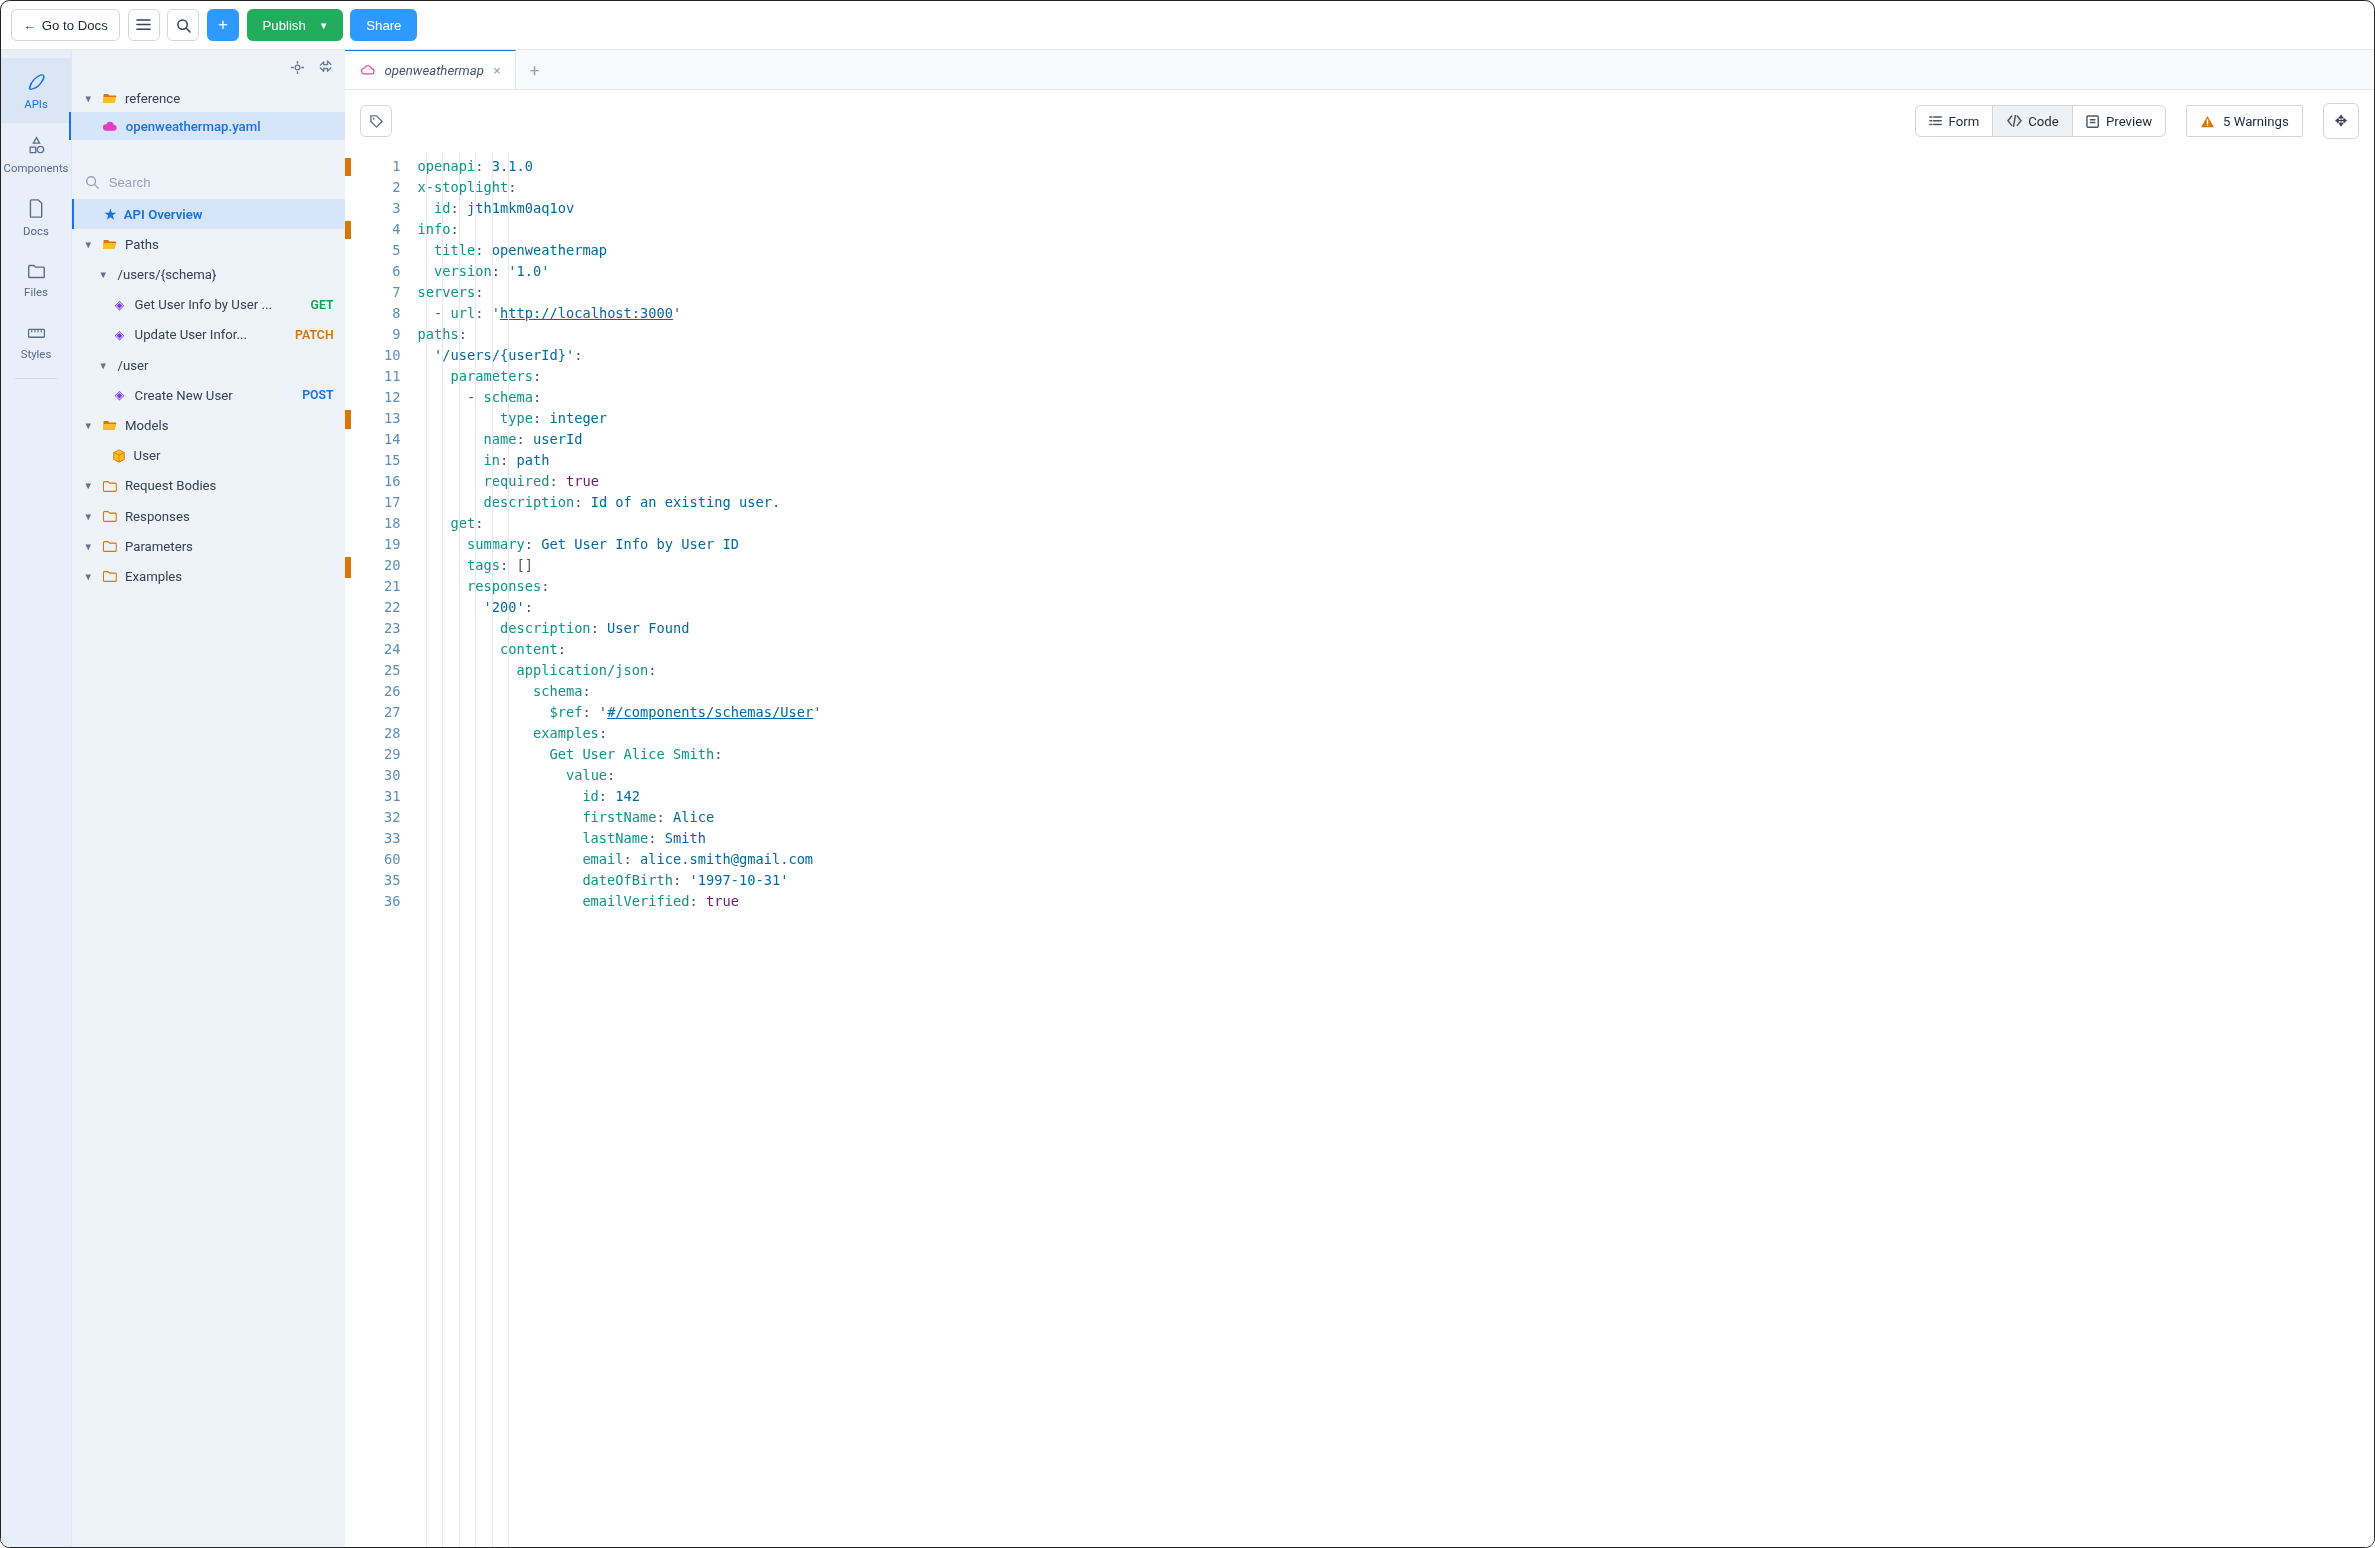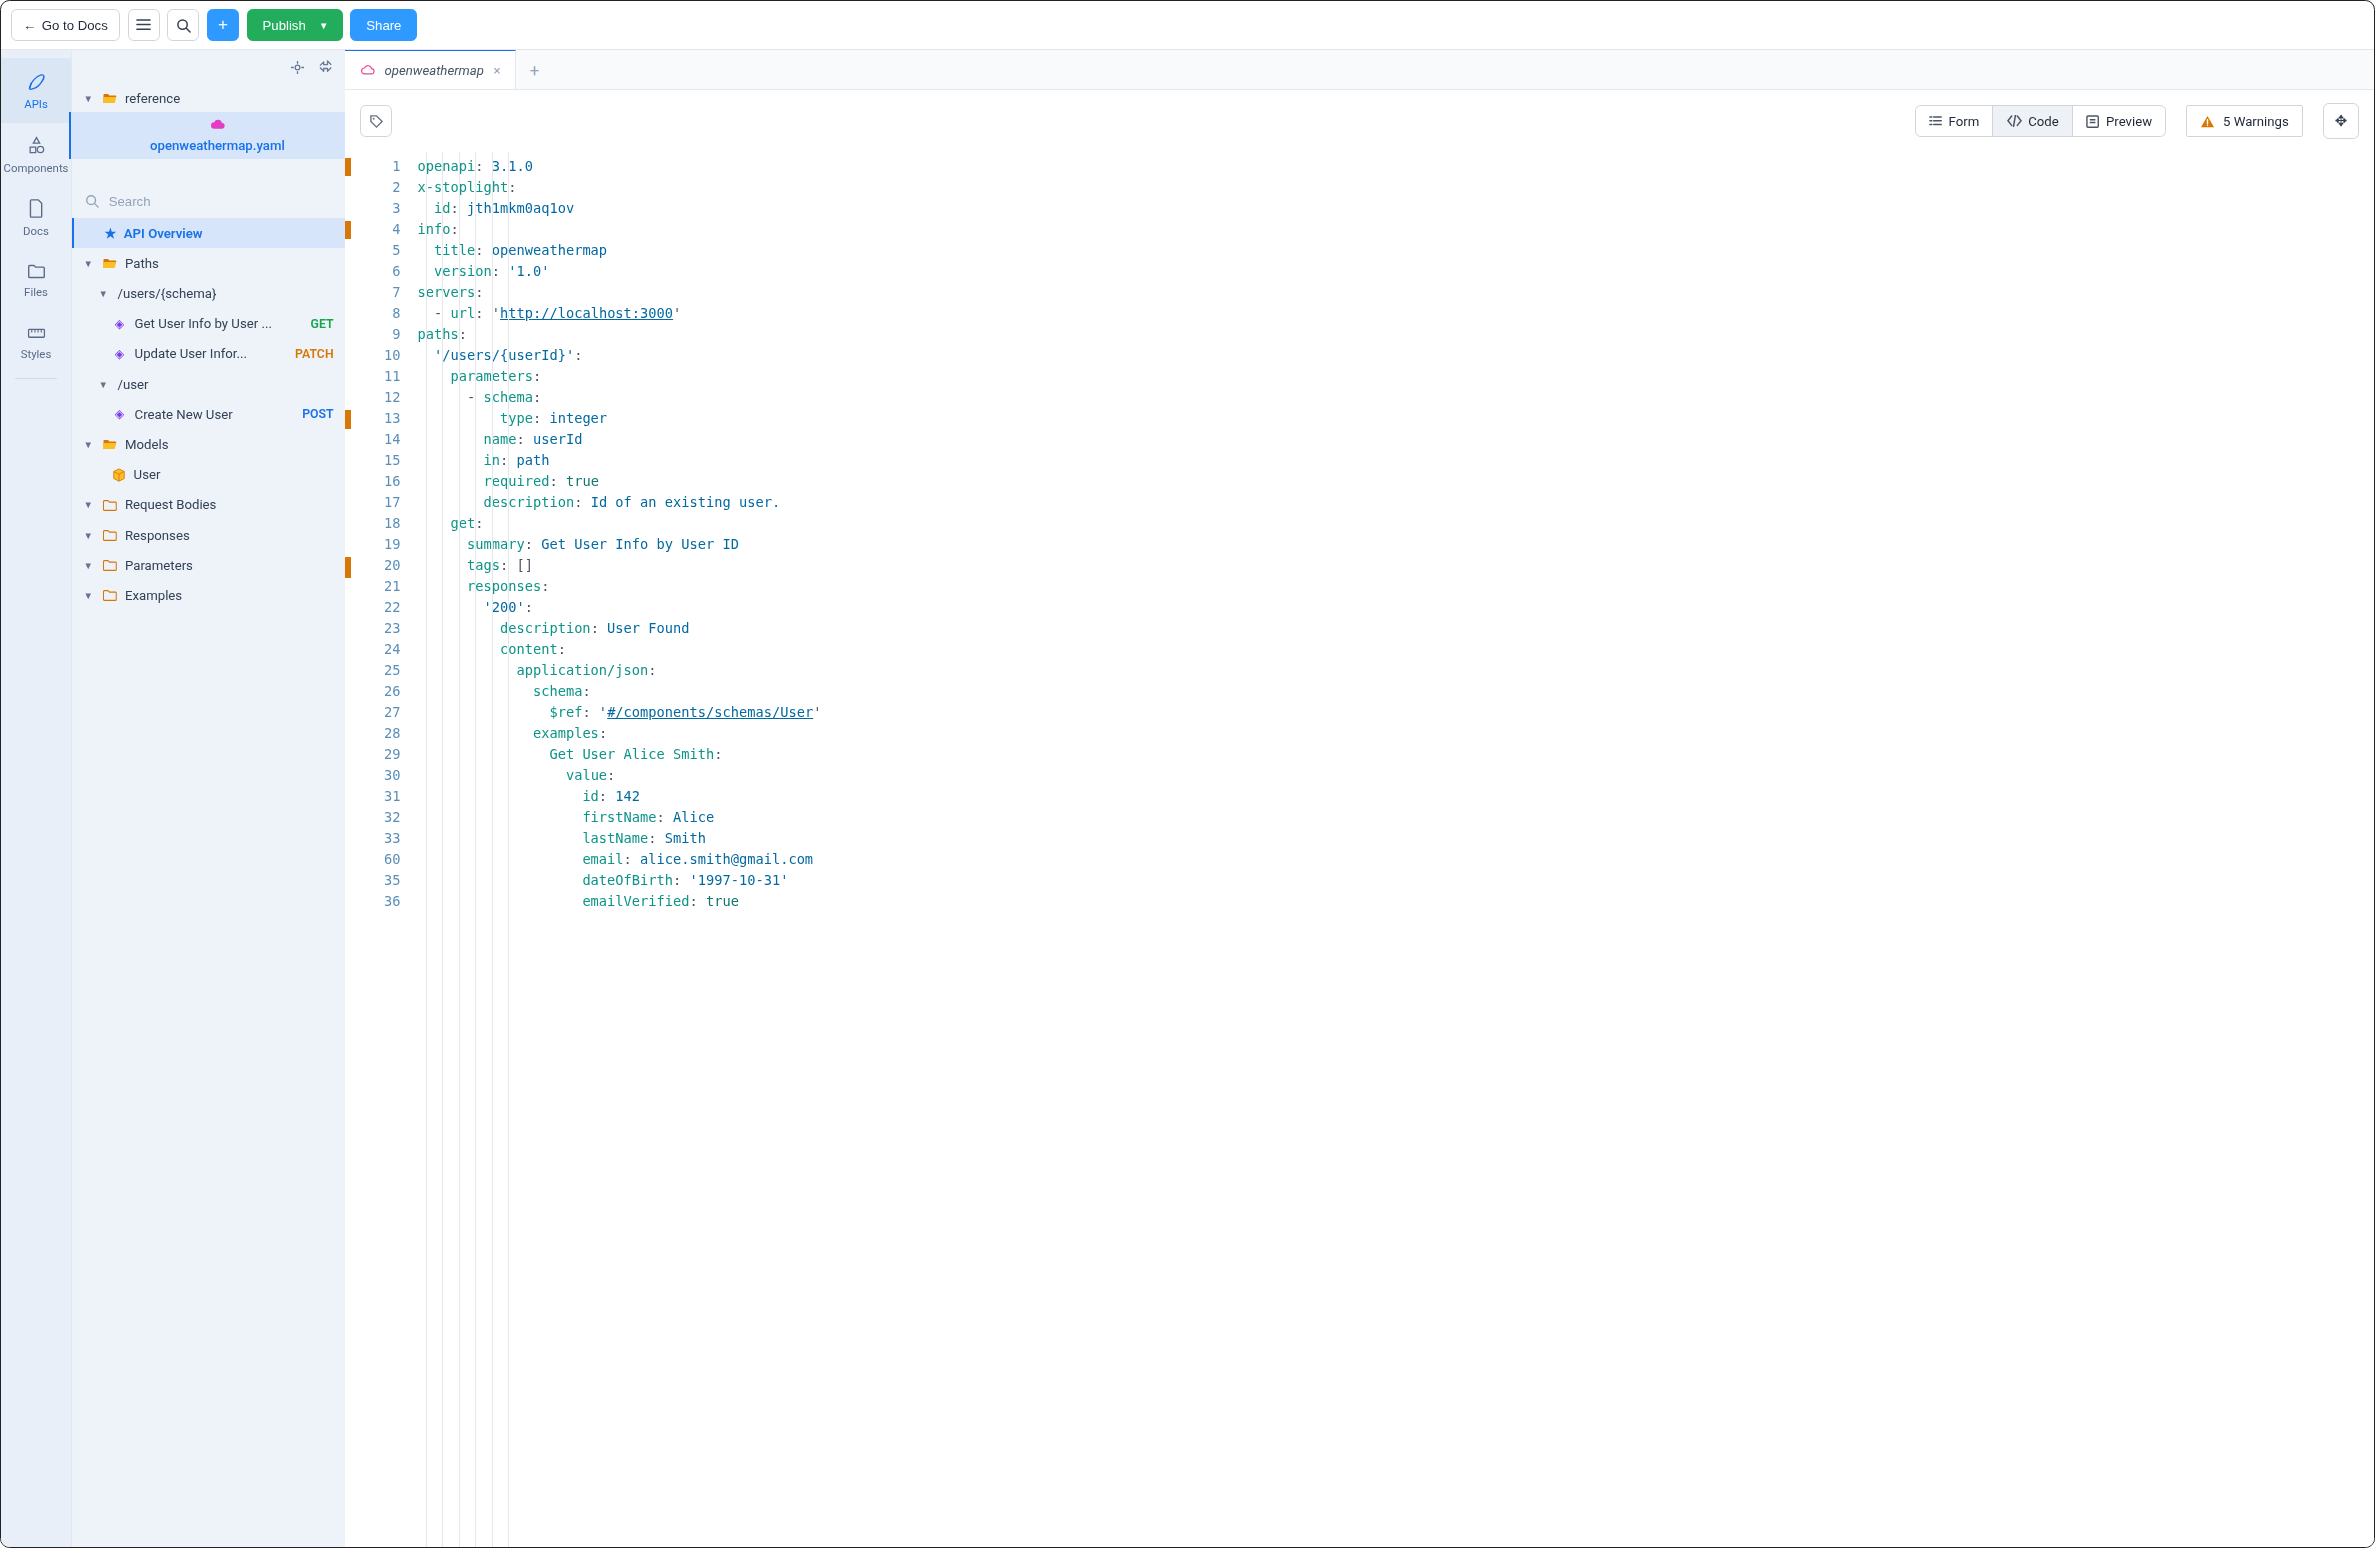--- a/index.html
+++ b/index.html
@@ -29,21 +29,21 @@
 
 
 .sidebar { width: 273px; background: #eef3fa; display: flex; flex-direction: column; }
 .sidebar-top { display: flex; justify-content: flex-end; padding: 9.5px 13.2px; gap: 13.2px; color: #687a97; }
 .sidebar-top span { cursor: pointer; }
 .tree { flex: 0 0 auto; }
 .tree-head { padding-bottom: 5.7px; }
 .tree-row { display: flex; align-items: center; padding: 6.6px 11.4px; gap: 7.6px; color: #334155; cursor: pointer; }
 .tree-row .caret { width: 11.4px; font-size: 9.5px; color: #64748b; }
 .tree-row .fold { color: #d97706; font-size: 13.2px; }
-.tree-row.file { padding-left: 30px; flex-direction: column; }
+.tree-row.file { padding-left: 30px; }
 .tree-row.file.sel { background: #d6e5fa; border-left: 2.8px solid #1871e8; margin-left: -2.8px; color: #1871e8; font-weight: 500; }
 .tree-row.file .cloud { color: #e63cc4; font-size: 13.2px; }
 
 .search-box { display: flex; align-items: center; padding: 9.5px 13.2px; gap: 9.5px; color: #94a3b8; }
 .search-box input { border: none; background: transparent; outline: none; font-size: 13.2px; flex: 1; color: #334155; }
 .search-box input::placeholder { color: #94a3b8; }
 
 .nav { overflow-y: auto; flex: 1; }
 .nav-row { display: flex; align-items: center; padding: 7.6px 11.4px; gap: 7.6px; color: #334155; cursor: pointer; }
 .nav-row.api-ov { background: #d6e5fa; border-left: 2.8px solid #1871e8; color: #1871e8; font-weight: 600; }
@@ -85,21 +85,21 @@
 
 .code-wrap { flex: 1; display: flex; overflow: auto; font-family: "SF Mono", Menlo, Consolas, monospace; font-size: 13.7px; line-height: 1.55; position: relative; }
 .gutter { text-align: right; color: #5b8fb9; padding: 3.8px 11.4px 3.8px 19px; user-select: none; background: #fff; }
 .gutter-line { height: 21px; }
 .code { padding: 3.8px 0; position: relative; }
 .code-line { height: 21px; white-space: pre; padding-left: 5.7px; position: relative; }
 .tok-key { color: #0d9488; }
 .tok-str { color: #0369a1; }
 .tok-punc { color: #4b5563; }
 .tok-url { color: #0369a1; text-decoration: underline; }
-.tok-bool { color: #0f766e; }
+.tok-bool { color: #701a75; }
 .tok-num { color: #0369a1; }
 .marker { position: absolute; left: 0; width: 5.7px; background: #d97706; }
 .guide { position: absolute; top: 0; bottom: 0; border-left: 0.9px solid #e5e7eb; }
 
 svg { display: block; }
 </style>
 </head>
 <body>
 
 <div class="app">

